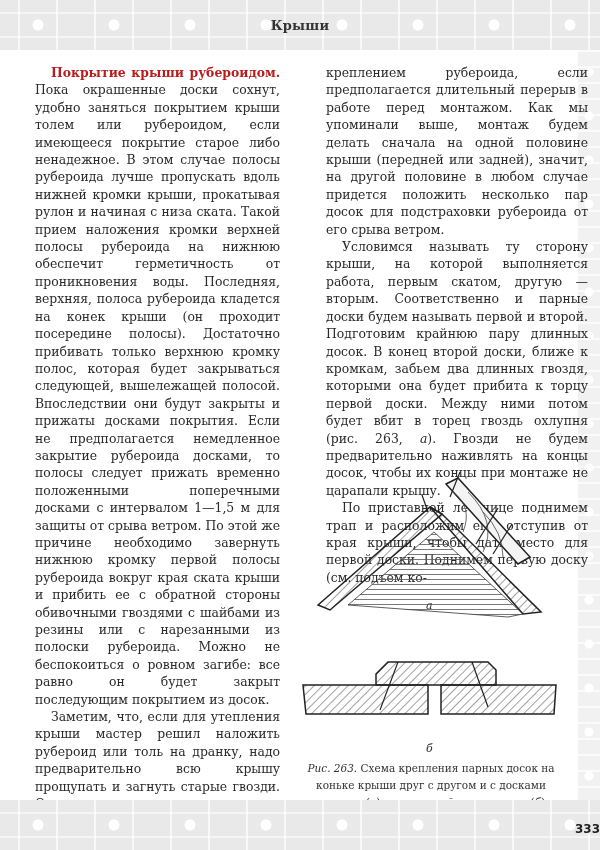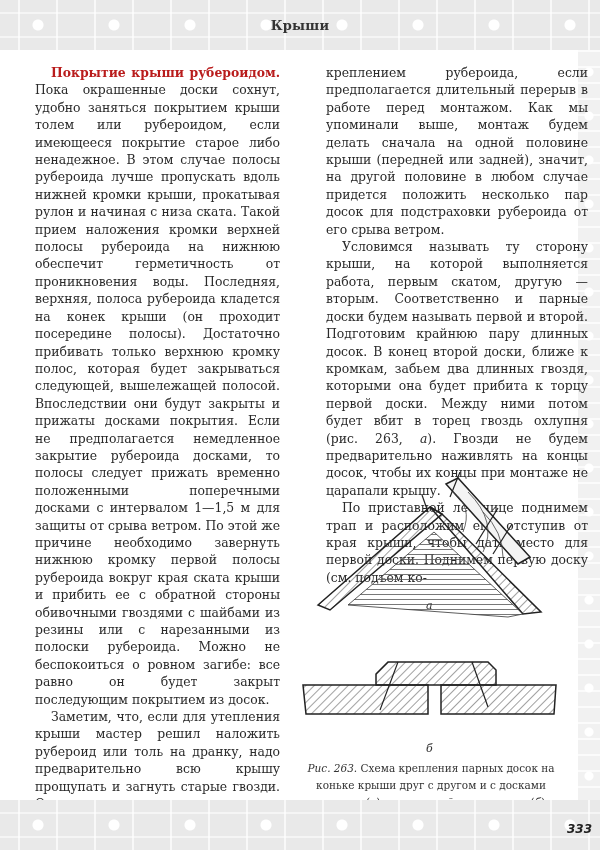--- a/index.html
+++ b/index.html
@@ -27,22 +27,22 @@
       radial-gradient(circle at 50% 50%, #ffffff 0 4px, transparent 5px),
       repeating-linear-gradient(0deg, transparent 0 14px, rgba(255,255,255,.7) 14px 16px);
     background-size:22px 44px, 22px 32px;
   }
   .header-title {
     position:absolute; top:18px; left:0; width:600px; text-align:center;
     font-size:13px; font-weight:bold; color:#333;
     letter-spacing:0.2px;
   }
   .page-number {
-    position:absolute; top:822px; right:8px; font-size:12px; font-weight:bold;
-    font-family:"DejaVu Sans","Liberation Sans",sans-serif; color:#222;font-style:italic;
+    position:absolute; top:822px; right:0; font-size:12px; font-weight:bold;
+    font-family:"DejaVu Sans","Liberation Sans",sans-serif; color:#222;
   }
   .col {
     position:absolute; top:64px; font-size:12.4px; line-height:17.4px;
     text-align:justify; hyphens:auto;
   }
   .col.left { left:35px; width:245px; }
   .col.right { left:298px; width:262px;margin-left:28px; }
   .col p { margin:0; text-indent:16px; }
   .col p.noindent { text-indent:0; }
   .col b { font-weight:bold; color:#b91c1c; }

